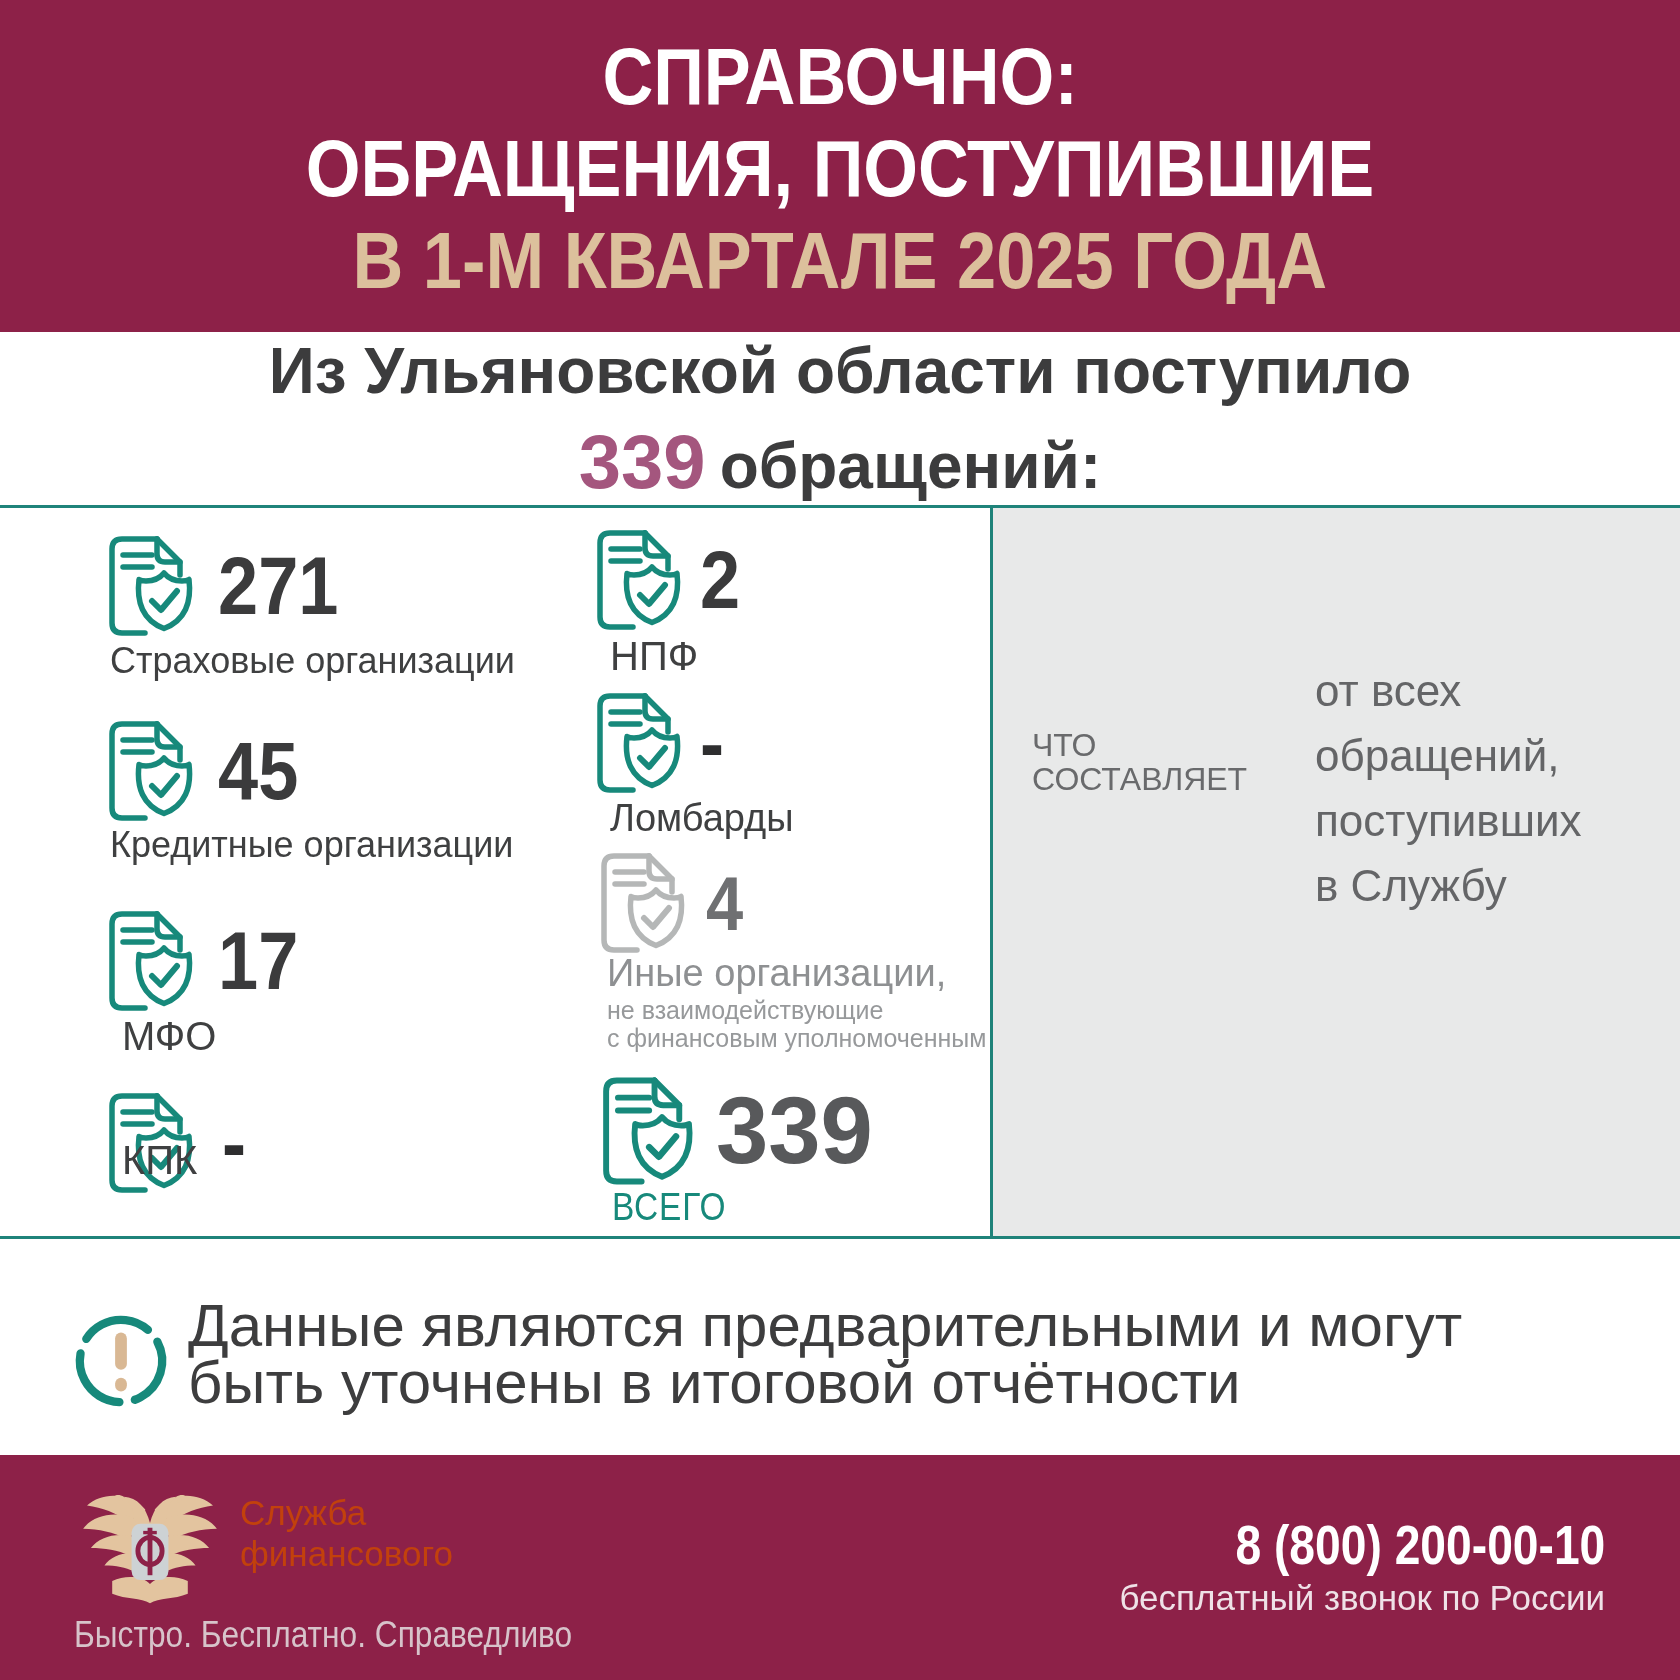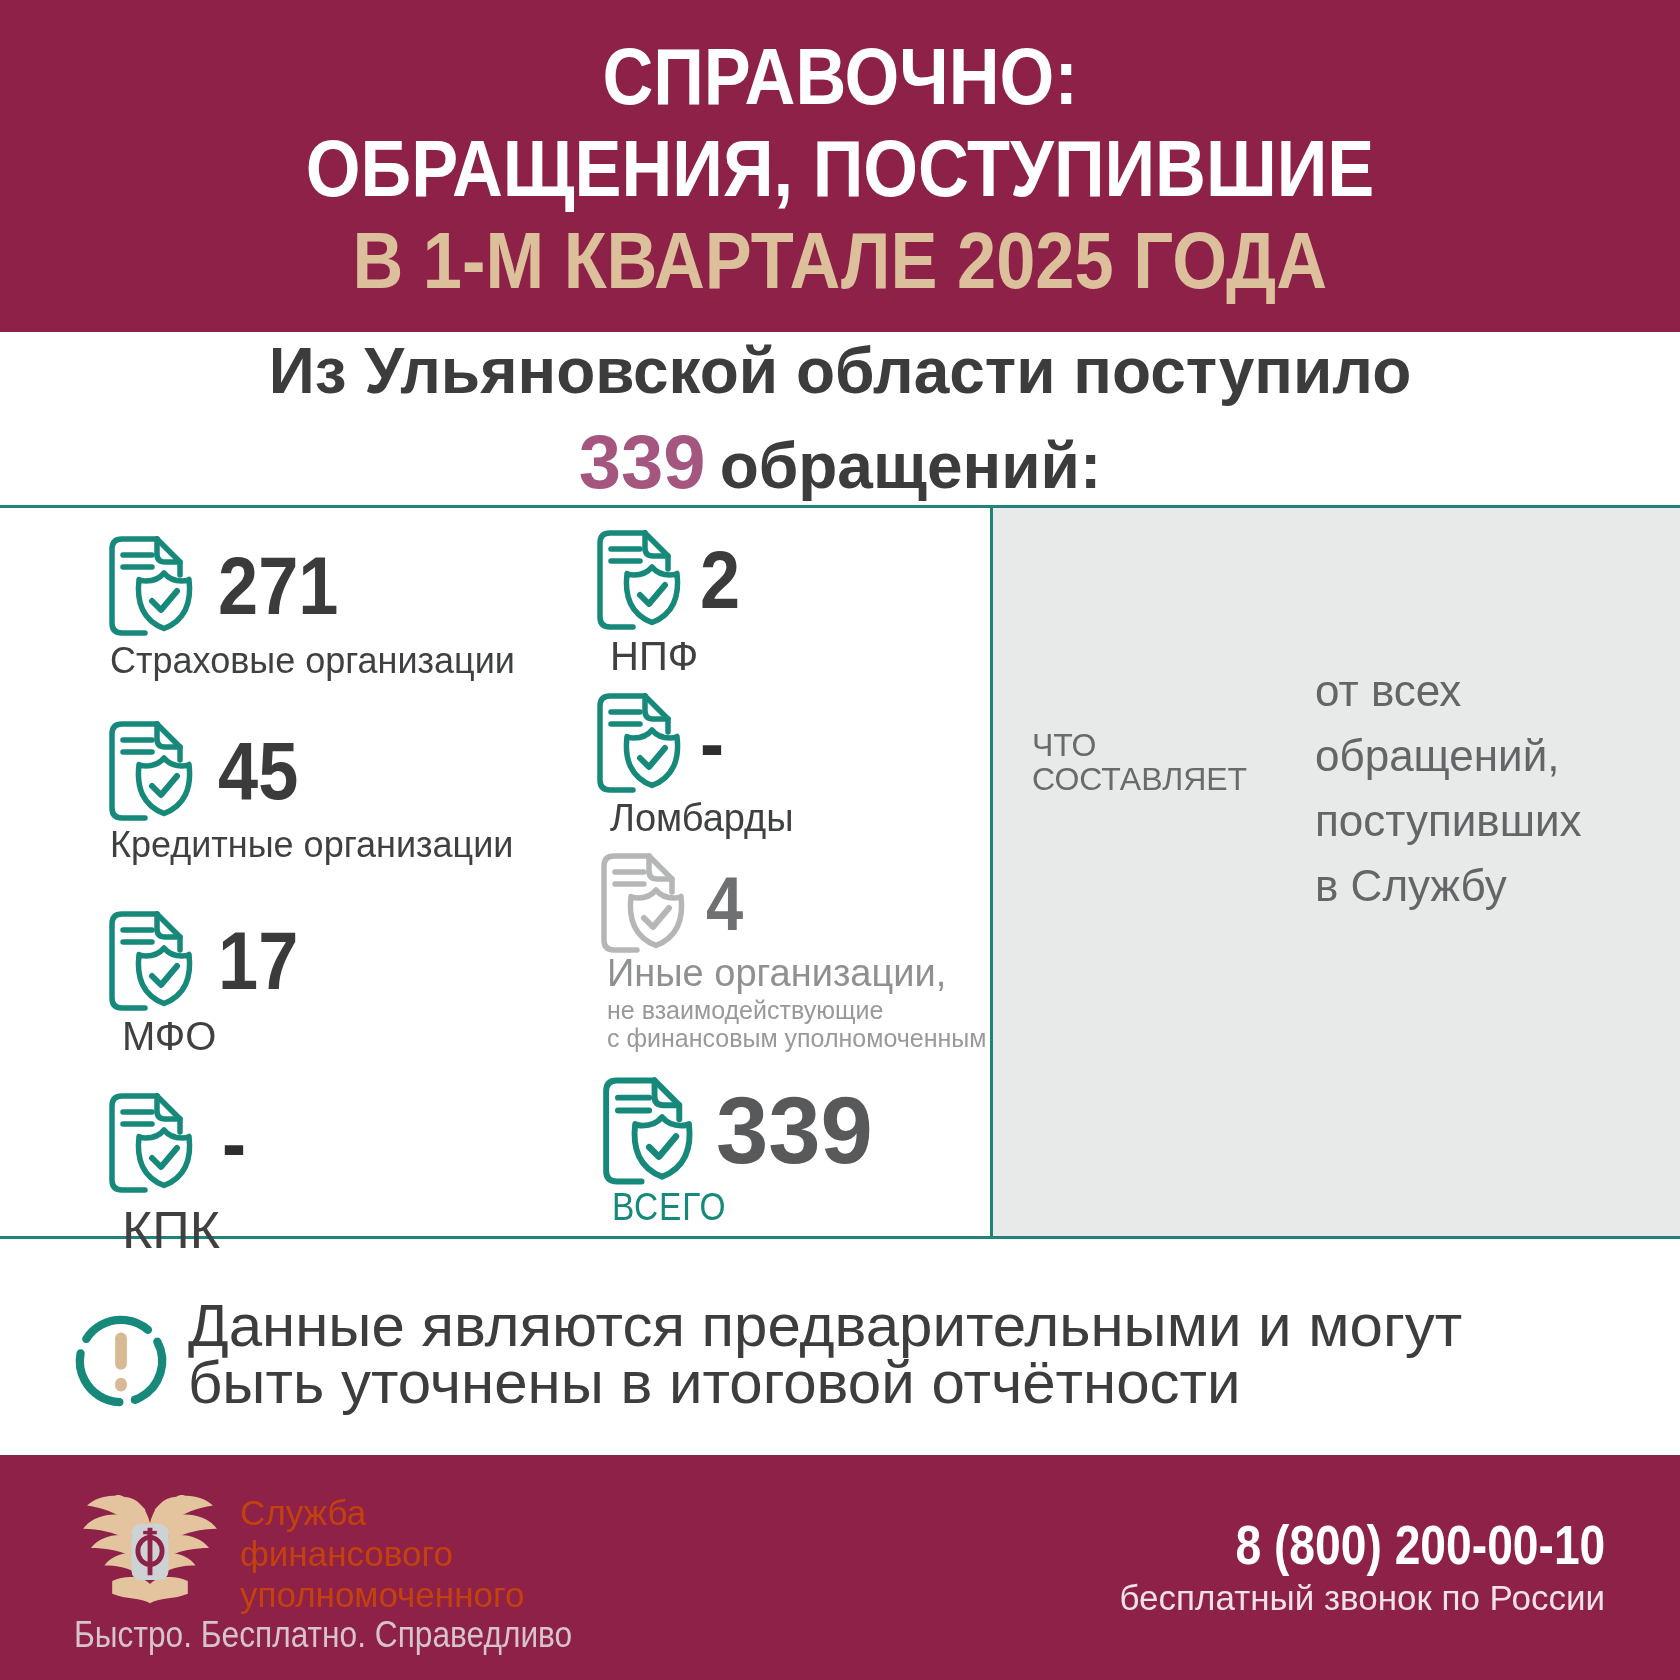--- a/index.html
+++ b/index.html
@@ -127,21 +127,21 @@
       <span class="sx88 oxl">17</span>
     </div>
   <div class="stat-label" style="left:88px;top:1014px;font-size:40px"><span>МФО</span></div>
 
   <svg class="dsicon" style="left:100px;top:1090px">
       <use href="#ds"></use>
     </svg>
   <div class="stat-value" style="left:222px;top:1090px;color:#2e2e2f">
       <span class="sx88 oxl">-</span>
     </div>
-  <div class="stat-label" style="left:88px;top:1200px;font-size:52px"><span>КПК</span></div>
+  <div class="stat-label" style="left:88px;top:1138px;font-size:40px"><span>КПК</span></div>
 
   <svg class="dsicon" style="left:588px;top:527px">
       <use href="#ds"></use>
     </svg>
   <div class="stat-value" style="left:700px;top:527px">
       <span class="sx88 oxl">2</span>
     </div>
   <div class="stat-label" style="left:576px;top:634px;font-size:40px"><span>НПФ</span></div>
 
   <svg class="dsicon" style="left:588px;top:690px">
@@ -215,21 +215,20 @@
     <g stroke="#8d2148" fill="none">
       <line x1="75" y1="41" x2="75" y2="90" stroke-width="5"></line>
       <path d="M68 46 H82" stroke-width="3.5"></path>
       <ellipse cx="75" cy="65" rx="12.5" ry="14" stroke-width="5"></ellipse>
     </g>
   </svg>
 
   <div class="abs org-name">
     <span>Служба</span>
     <span>финансового</span>
-    <span>уполномоченного</span>
   </div>
   <div class="abs tagline"><span class="sx88 oxl">Быстро. Бесплатно. Справедливо</span></div>
 
   <div class="abs phone-block">
     <div class="phone"><span class="sx84 oxr">8 (800) 200-00-10</span></div>
     <div class="phone-note"><span>бесплатный звонок по России</span></div>
   </div>
 
 </div>
 

